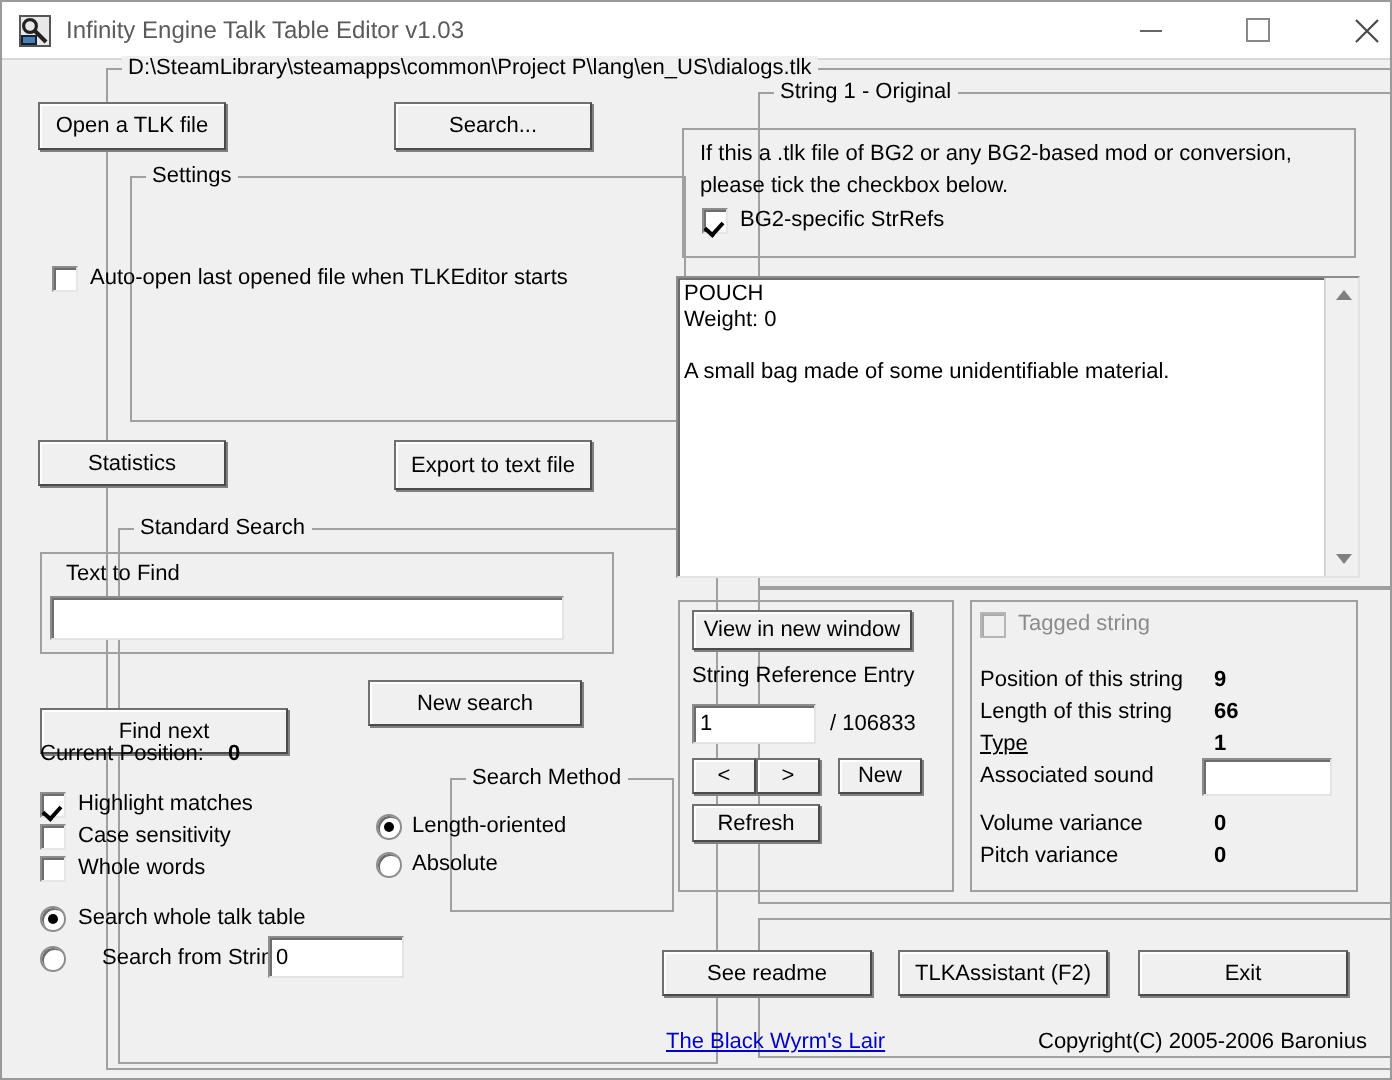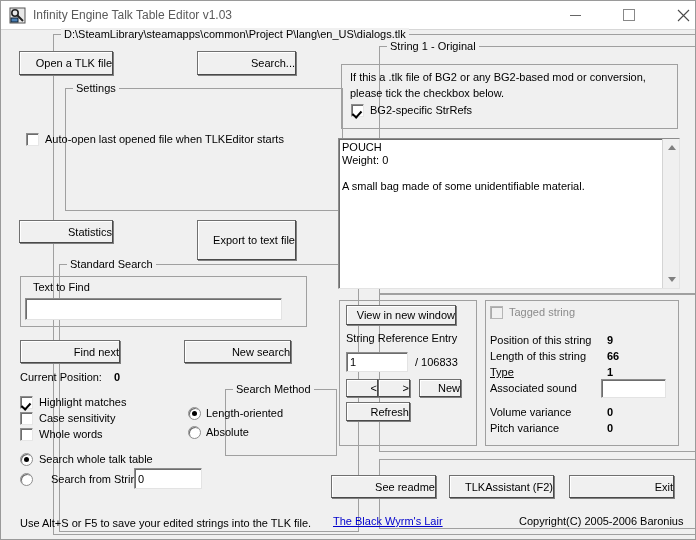--- a/index.html
+++ b/index.html
@@ -89,21 +89,21 @@
   .btn {
     position: absolute;
     background: #f0f0f0;
     border: 1px solid #707070;
     border-right-color: #4a4a4a;
     border-bottom-color: #4a4a4a;
     box-shadow: inset 1px 1px 0 #ffffff, 1px 1px 0 #808080;
     box-sizing: border-box;
     display: flex;
     align-items: center;
-    justify-content: flex-end;
+    justify-content: center;
     font-size: 11px;
     color: #000;
     cursor: default;
     user-select: none;
     white-space: nowrap;
   }
 
   
   .field {
     position: absolute;
@@ -285,33 +285,33 @@
 
   <div class="group" style="left:18px; top:87px; width:278px; height:123px;">
     <div class="legend">Settings</div>
   </div>
   <div class="chk" style="left:25px; top:132px;"></div>
   <div class="lbl" style="left:44px; top:132px;">Auto-open last opened file when TLKEditor starts</div>
 
   <div class="btn" style="left:18px; top:219px; width:94px; height:23px;">
     <span>Statistics</span>
   </div>
-  <div class="btn" style="left:196px; top:219px; width:99px; height:40px;">
+  <div class="btn" style="left:196px; top:219px; width:99px; height:25px;">
     <span>Export to text file</span>
   </div>
 
   <div class="group" style="left:12px; top:263px; width:300px; height:268px;">
     <div class="legend">Standard Search</div>
   </div>
 
   <div class="etched" style="left:19px; top:275px; width:287px; height:51px;"></div>
   <div class="lbl" style="left:32px; top:280px;">Text to Find</div>
   <div class="field" style="left:24px; top:297px; width:257px; height:22px;"></div>
 
-  <div class="btn" style="left:19px; top:339px; width:100px; height:23px;">
+  <div class="btn" style="left:19px; top:353px; width:124px; height:23px;">
     <span>Find next</span>
   </div>
   <div class="btn" style="left:183px; top:339px; width:107px; height:23px;">
     <span>New search</span>
   </div>
 
   <div class="lbl" style="left:19px; top:370px;">Current Position:</div>
   <div class="lbl bold" style="left:113px; top:370px;">0</div>
 
   <div class="chk checked" style="left:19px; top:395px;"></div>
@@ -331,21 +331,20 @@
   <div class="field" style="left:133px; top:467px; width:68px; height:21px;">0</div>
 
   <div class="group" style="left:178px; top:388px; width:112px; height:67px;padding-left:48px;">
     <div class="legend">Search Method</div>
   </div>
   <div class="radio sel" style="left:187px; top:406px;"></div>
   <div class="lbl" style="left:205px; top:406px;">Length-oriented</div>
   <div class="radio" style="left:187px; top:425px;"></div>
   <div class="lbl" style="left:205px; top:425px;">Absolute</div>
 
-  <div class="lbl" style="left:19px; top:516px;">Use Alt+S or F5 to save your edited strings into the TLK file.</div>
 
   <div class="group" style="left:332px; top:45px; width:352px; height:248px;">
     <div class="legend">String 1 - Original</div>
   </div>
 
   <div class="etched" style="left:340px; top:63px; width:337px; height:65px;"></div>
   <div class="lbl" style="left:349px; top:70px;">If this a .tlk file of BG2 or any BG2-based mod or conversion,</div>
   <div class="lbl" style="left:349px; top:86px;">please tick the checkbox below.</div>
   <div class="chk checked" style="left:350px; top:103px;"></div>
   <div class="lbl" style="left:369px; top:103px;">BG2-specific StrRefs</div>

